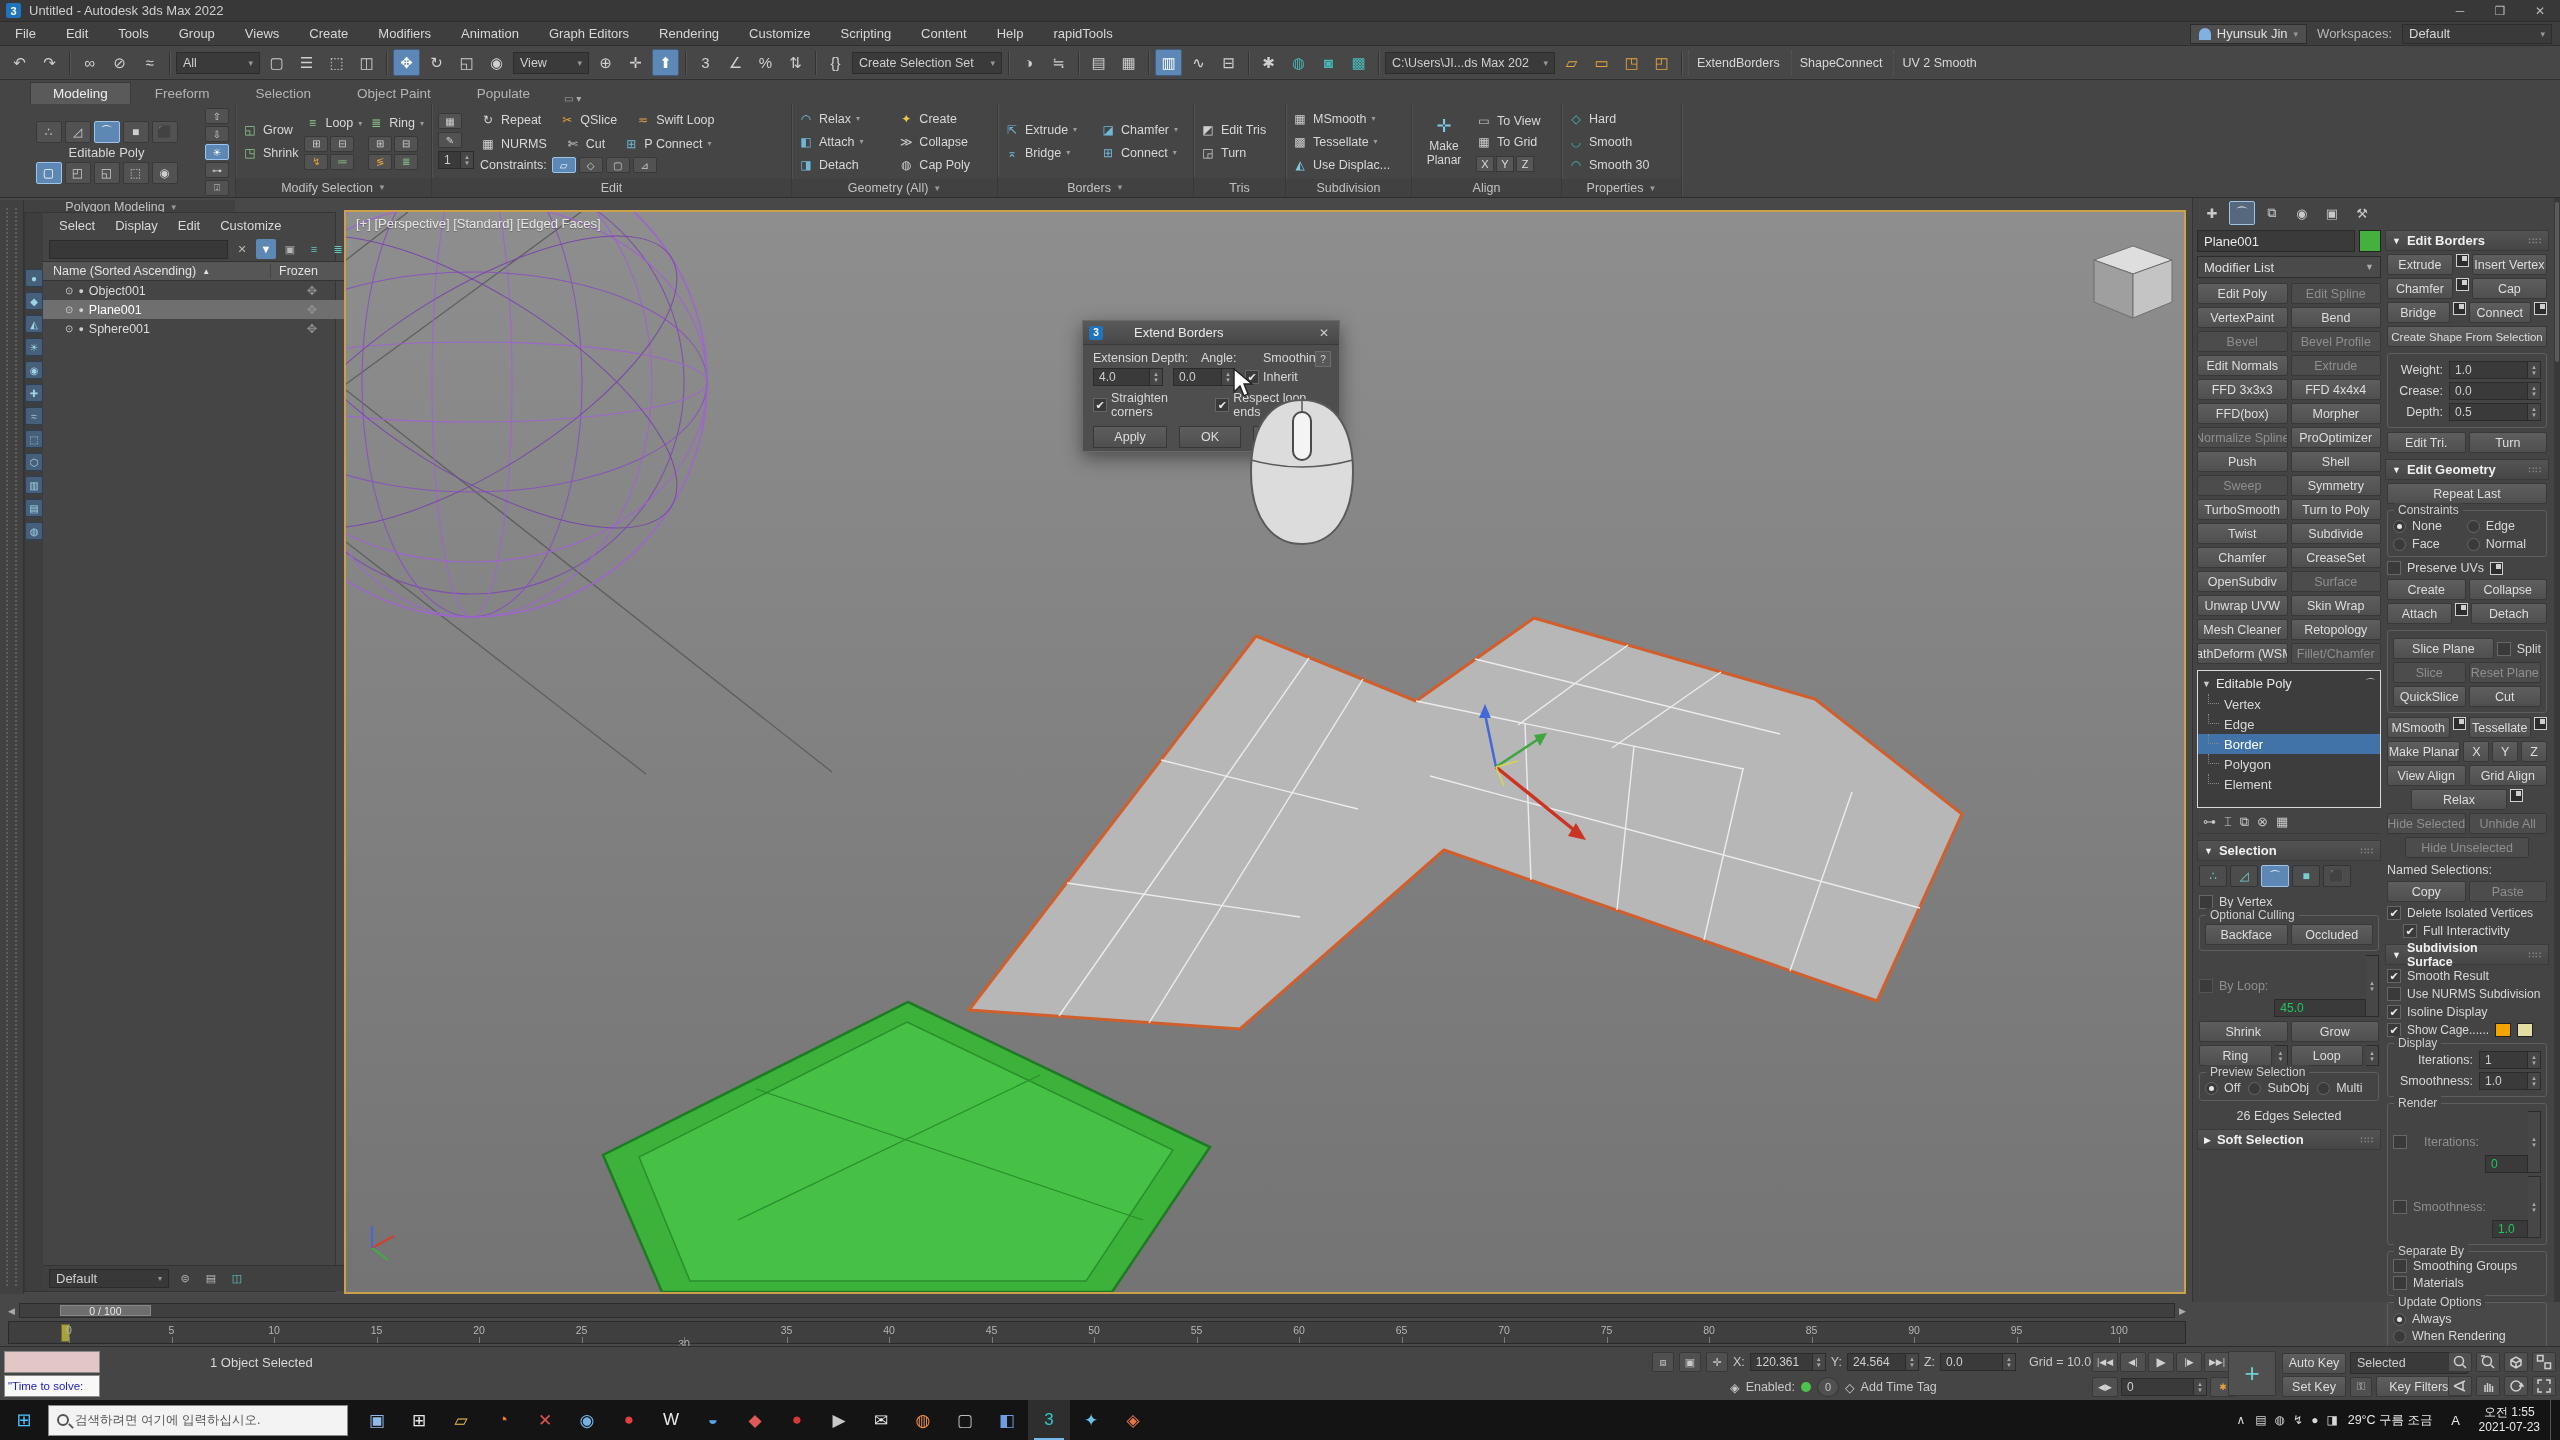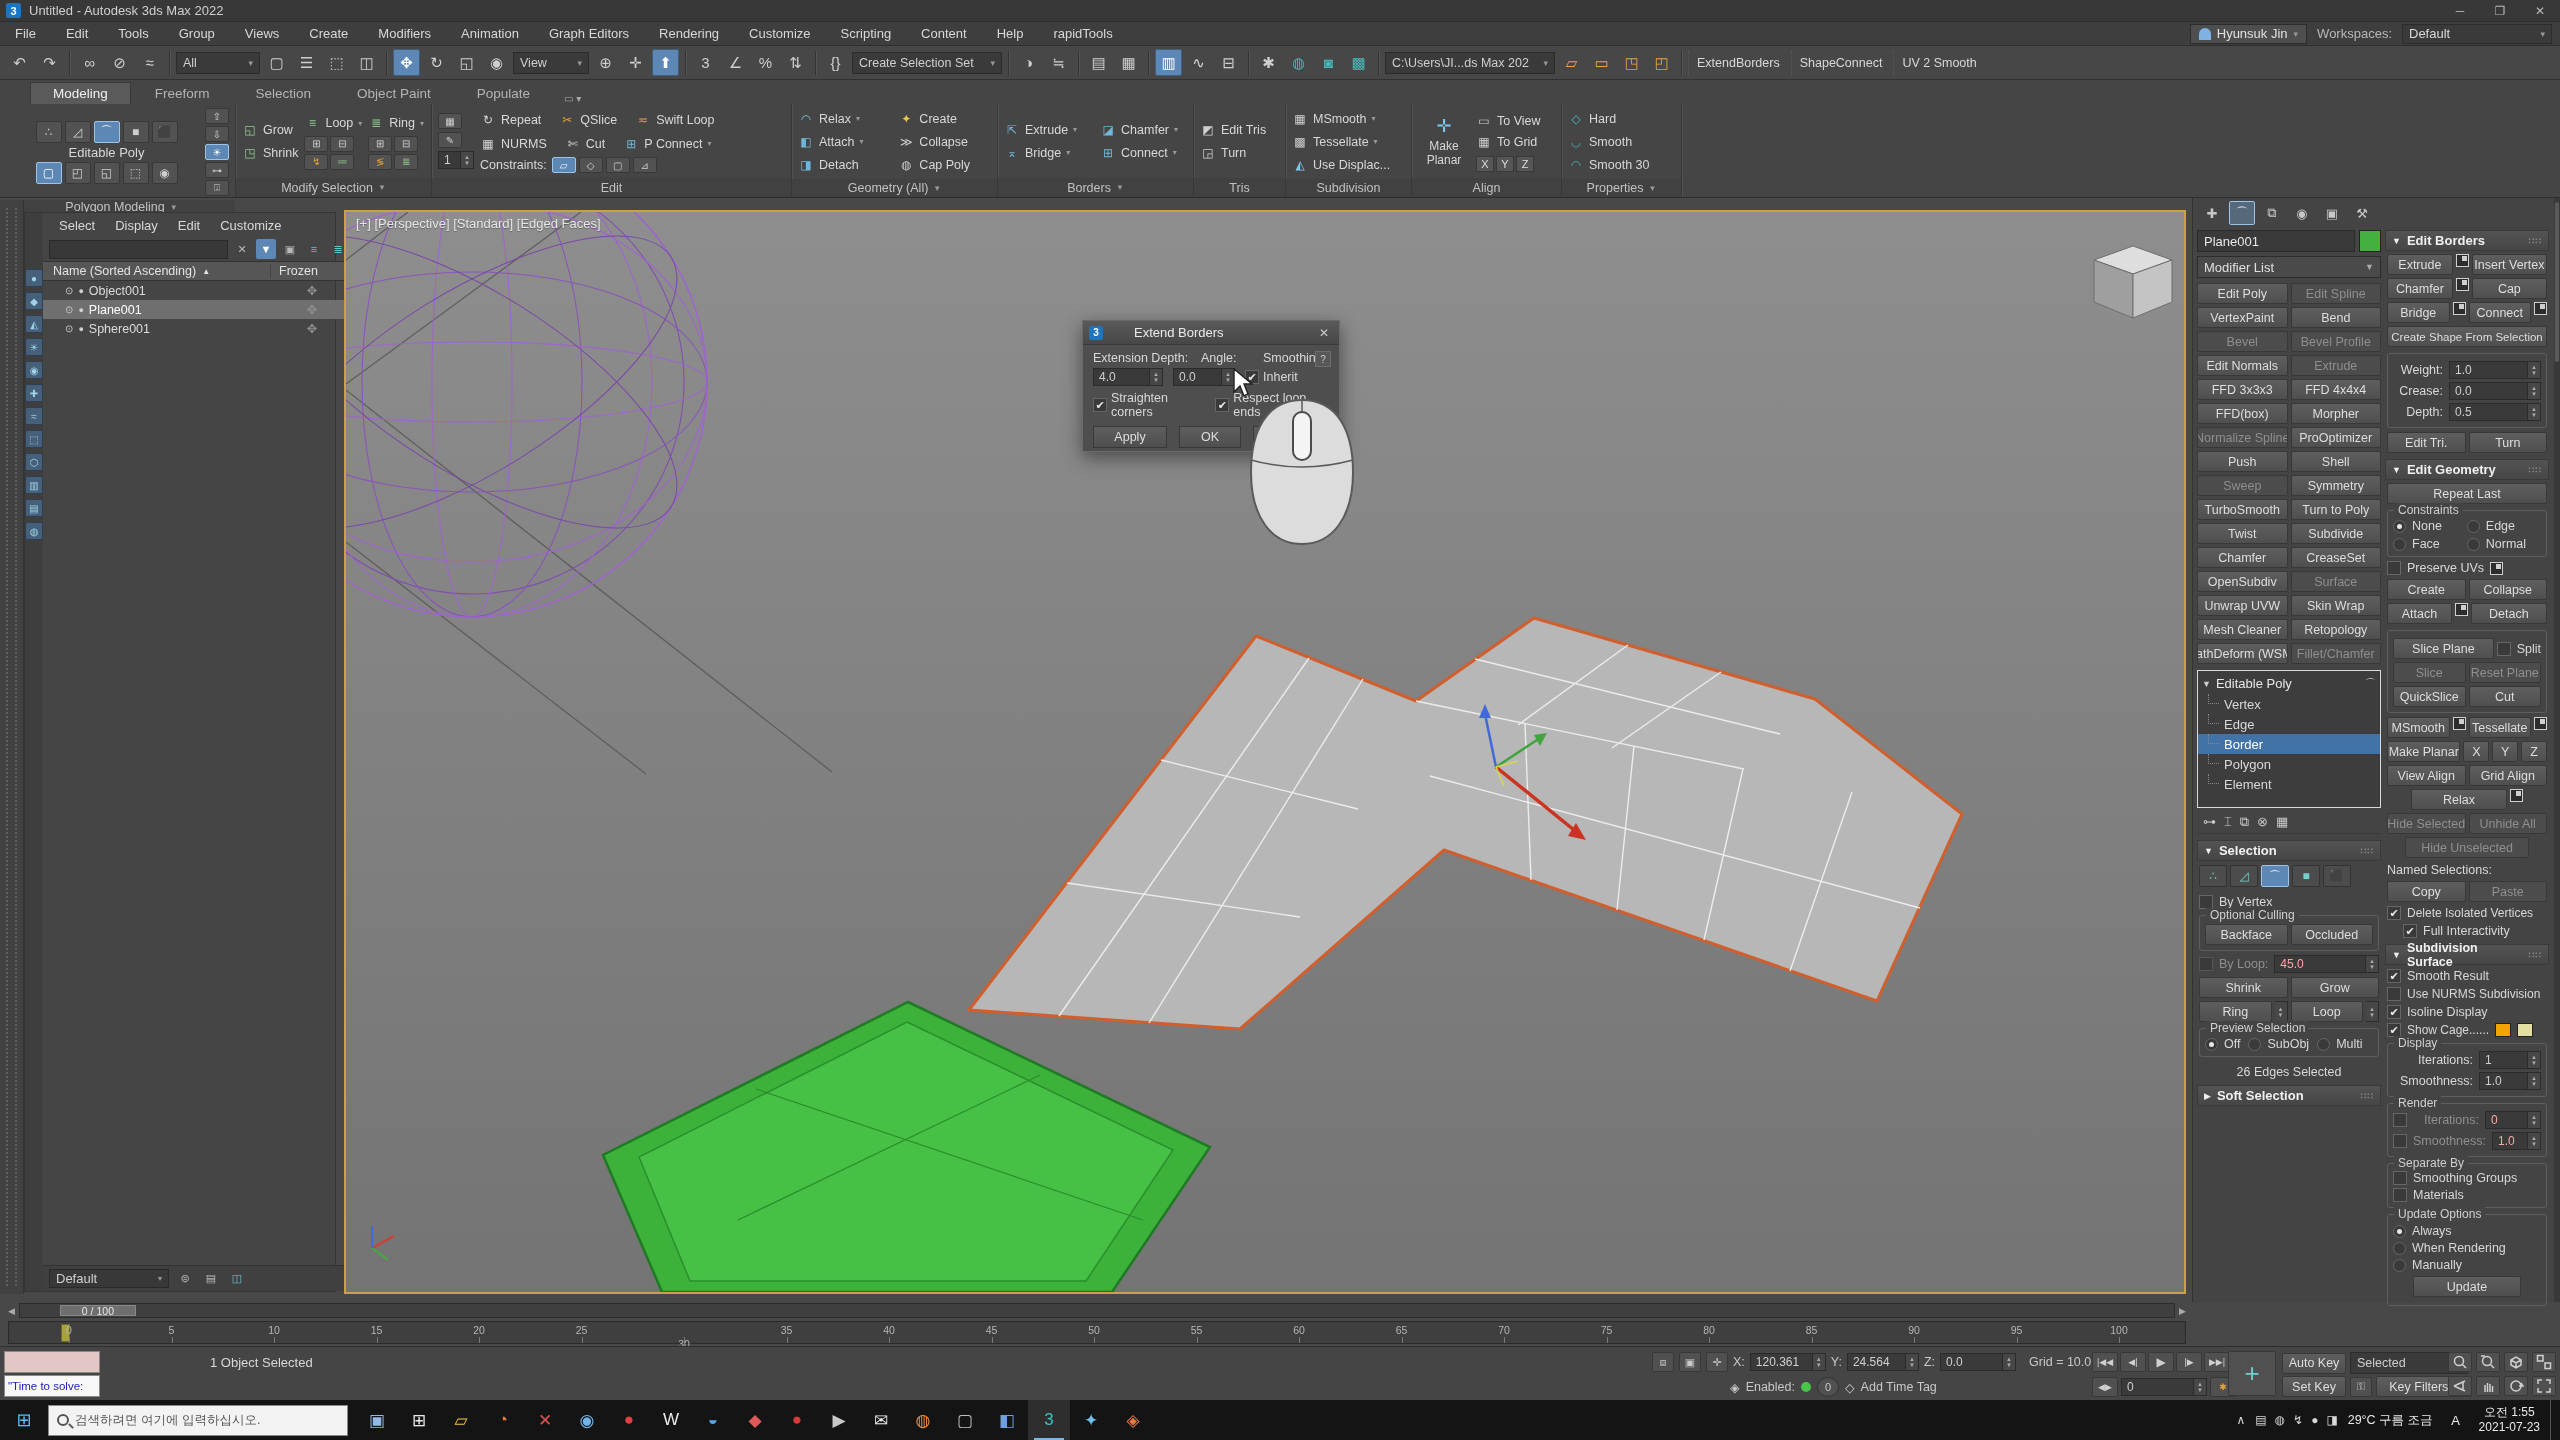--- a/index.html
+++ b/index.html
@@ -51,21 +51,21 @@
   .rib-arr { font-size:8px; color:#999;}
   .rib-col { display:flex; flex-direction:column; justify-content:center; gap:2px;}
   .rib-grid2 { display:grid; grid-template-columns:auto auto; gap:2px 14px; align-content:center;}
   .rib-bigbtn { display:flex; flex-direction:column; align-items:center; justify-content:center; gap:2px; width:52px; color:#d8d8d8; font-size:12px; text-align:center;}
   .axis-box { width:18px; height:16px; background:#565656; border:1px solid #383838; display:flex; align-items:center; justify-content:center; font-size:11px; color:#ddd;}
 
   
   .btn { background:linear-gradient(#5e5e5e,#4f4f4f); border:1px solid #383838; border-radius:2px; color:#dedede; font-size:12.5px; height:21px; display:flex; align-items:center; justify-content:center; white-space:nowrap; overflow:hidden; padding:0 3px;}
   .btn.dis { color:#8f8f8f; background:#4c4c4c;}
   .field { background:#3a3a3a; border:1px solid #2b2b2b; color:#cfcfcf; font-size:12px; height:18px; display:flex; align-items:center; padding:0 5px; white-space:nowrap; overflow:hidden;}
-  .field.dis { color:#fca5a5; }
+  .field.dis { color:#22c55e;margin-top:44px; }
   .spinner { display:flex; align-items:stretch; }
   .spinner .field { flex:1; }
   .spin-arr { width:13px; background:#474747; border:1px solid #2b2b2b; border-left:none; display:flex; flex-direction:column; align-items:center; justify-content:center; color:#aaa; font-size:6px; line-height:6px;}
   .chk { width:14px; height:14px; background:#3a3a3a; border:1px solid #666; display:inline-flex; align-items:center; justify-content:center; font-size:11px; color:#e8e8e8; flex:none;}
   .chk.dis { border-color:#555; color:#777; }
   .radio { width:13px; height:13px; border-radius:50%; background:#3a3a3a; border:1px solid #666; display:inline-block; position:relative; flex:none;}
   .radio.on::after { content:""; position:absolute; left:3px; top:3px; width:5px; height:5px; border-radius:50%; background:#e8e8e8;}
   .sbox { width:13px; height:13px; background:#2d2d2d; border:1px solid #cfcfcf; display:inline-block; flex:none; position:relative;}
   .sbox::after { content:""; position:absolute; right:1px; top:1px; width:5px; height:5px; background:#cfcfcf;}
   .rollout-head { height:21px; display:flex; align-items:center; gap:6px; background:linear-gradient(#535353,#464646); border:1px solid #3a3a3a; color:#f0f0f0; font-weight:bold; font-size:13px; padding:0 6px; margin-top:6px;}
@@ -142,21 +142,21 @@
   .subobj-ico.on { background:#5d87b5; border-color:#9cc3e8; color:#fff;}
   .btn-pair { display:flex; gap:3px; margin:3px 2px;}
   .btn-pair .btn { flex:1; }
   .cp-status { text-align:center; color:#d8d8d8; margin:8px 0 4px; font-size:12.5px;}
   .sb-track { position:absolute; right:0; top:0; width:6px; height:1104px; background:#393939;}
   .sb-thumb { position:absolute; right:1px; top:4px; width:4px; height:160px; background:#5a5a5a; border-radius:2px;}
 
   
   #timeslider { left:8px; top:1302px; width:2178px; height:17px; display:flex; align-items:center; gap:4px;}
   #ts-track { flex:1; height:15px; background:#3f3f3f; border:1px solid #2c2c2c; position:relative;}
-  #ts-thumb { position:absolute; left:40px; top:1px; width:76px; height:11px; background:#6e6e6e; border:1px solid #888; color:#e8e8e8; font-size:10.5px; display:flex; align-items:center; justify-content:center;}
+  #ts-thumb { position:absolute; left:40px; top:1px; width:91px; height:11px; background:#6e6e6e; border:1px solid #888; color:#e8e8e8; font-size:10.5px; display:flex; align-items:center; justify-content:center;}
   .ts-arr { color:#aaa; font-size:9px; }
   #ruler { left:8px; top:1321px; width:2178px; height:23px; background:#3f3f3f; border:1px solid #2a2a2a; position:absolute;}
   .tick { position:absolute; bottom:0; width:1px; height:6px; background:#7a7a7a;}
   .tick-num { position:absolute; top:2px; transform:translateX(-50%); font-size:10.5px; color:#b5b5b5;}
   #ruler-marker { position:absolute; left:52px; top:2px; width:9px; height:18px; background:#a8a23c; border:1px solid #6d692a;}
   #statusbar { left:0; top:1346px; width:2560px; height:54px; background:#454545; border-top:1px solid #2e2e2e;}
   #listener-pink { position:absolute; left:4px; top:4px; width:96px; height:22px; background:#e3c6c6; border:1px solid #8a8a8a;}
   #listener-white { position:absolute; left:4px; top:28px; width:96px; height:22px; background:#f8f8f8; border:1px solid #8a8a8a; color:#2222bb; font-size:11.5px; display:flex; align-items:center; padding:0 3px; white-space:nowrap; overflow:hidden;}
   #sel-status { position:absolute; left:210px; top:8px; color:#d8d8d8; font-size:13px;}
   .st-ico { width:22px; height:20px; background:#505050; border:1px solid #383838; color:#c8c8c8; font-size:11px; display:flex; align-items:center; justify-content:center; border-radius:2px;}

